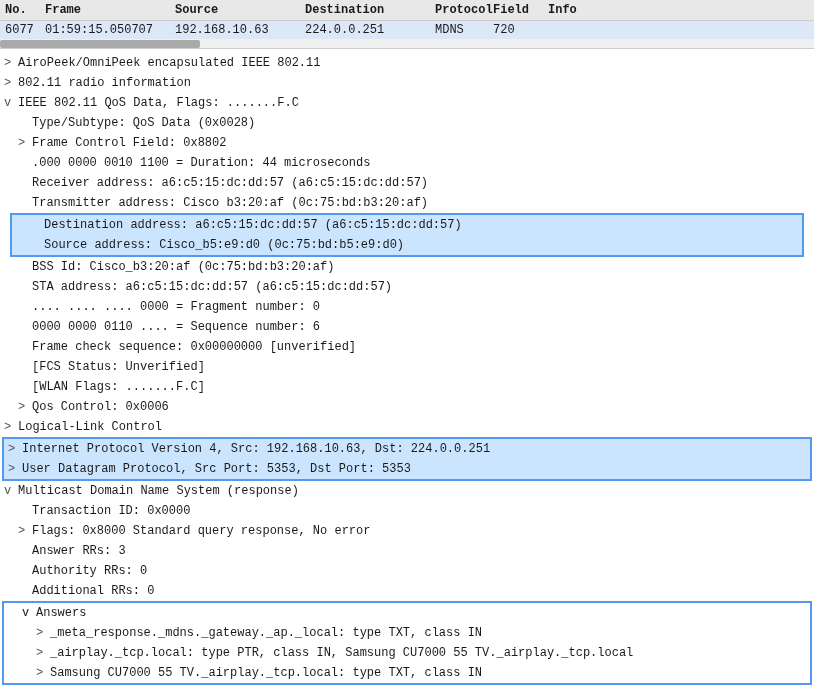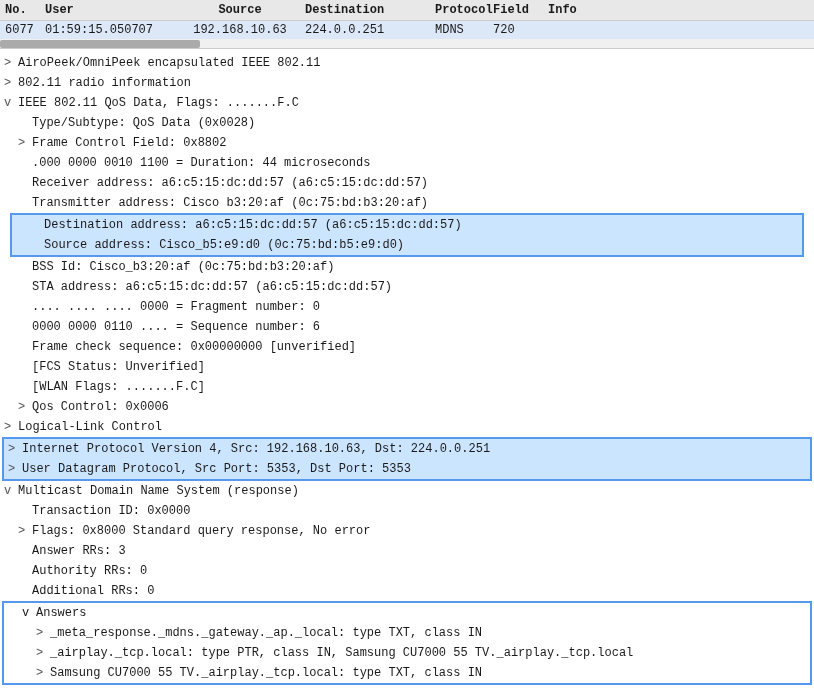--- a/index.html
+++ b/index.html
@@ -16,21 +16,21 @@
     .header-row {
       display: flex;
       background: #e8e8e8;
       border-bottom: 1px solid #ccc;
       padding: 3px 0;
       font-weight: bold;
       font-size: 12px;
     }
     .col-no { width: 45px; padding-left: 5px; }
     .col-time { width: 130px; }
-    .col-source { width: 130px; text-align: center; }
+    .col-source { width: 130px; }
     .col-dest { width: 130px; }
     .col-proto { width: 58px; }
     .col-len { width: 55px; }
     .col-info { flex: 1; }
 
     
     .packet-row {
       display: flex;
       background: #dce8f7;
       padding: 2px 0;
@@ -59,21 +59,21 @@
     .detail-panel {
       padding: 4px 0;
       background: #fff;
     }
   </style>
 </head>
 <body>
 
 <div class="header-row">
   <div class="col-no">No.</div>
-  <div class="col-time">User</div>
+  <div class="col-time">Frame</div>
   <div class="col-source">Source</div>
   <div class="col-dest">Destination</div>
   <div class="col-proto">Protocol</div>
   <div class="col-len">Field</div>
   <div class="col-info">Info</div>
 </div>
 
 <div class="packet-row">
   <div class="col-no">6077</div>
   <div class="col-time">01:59:15.050707</div>

